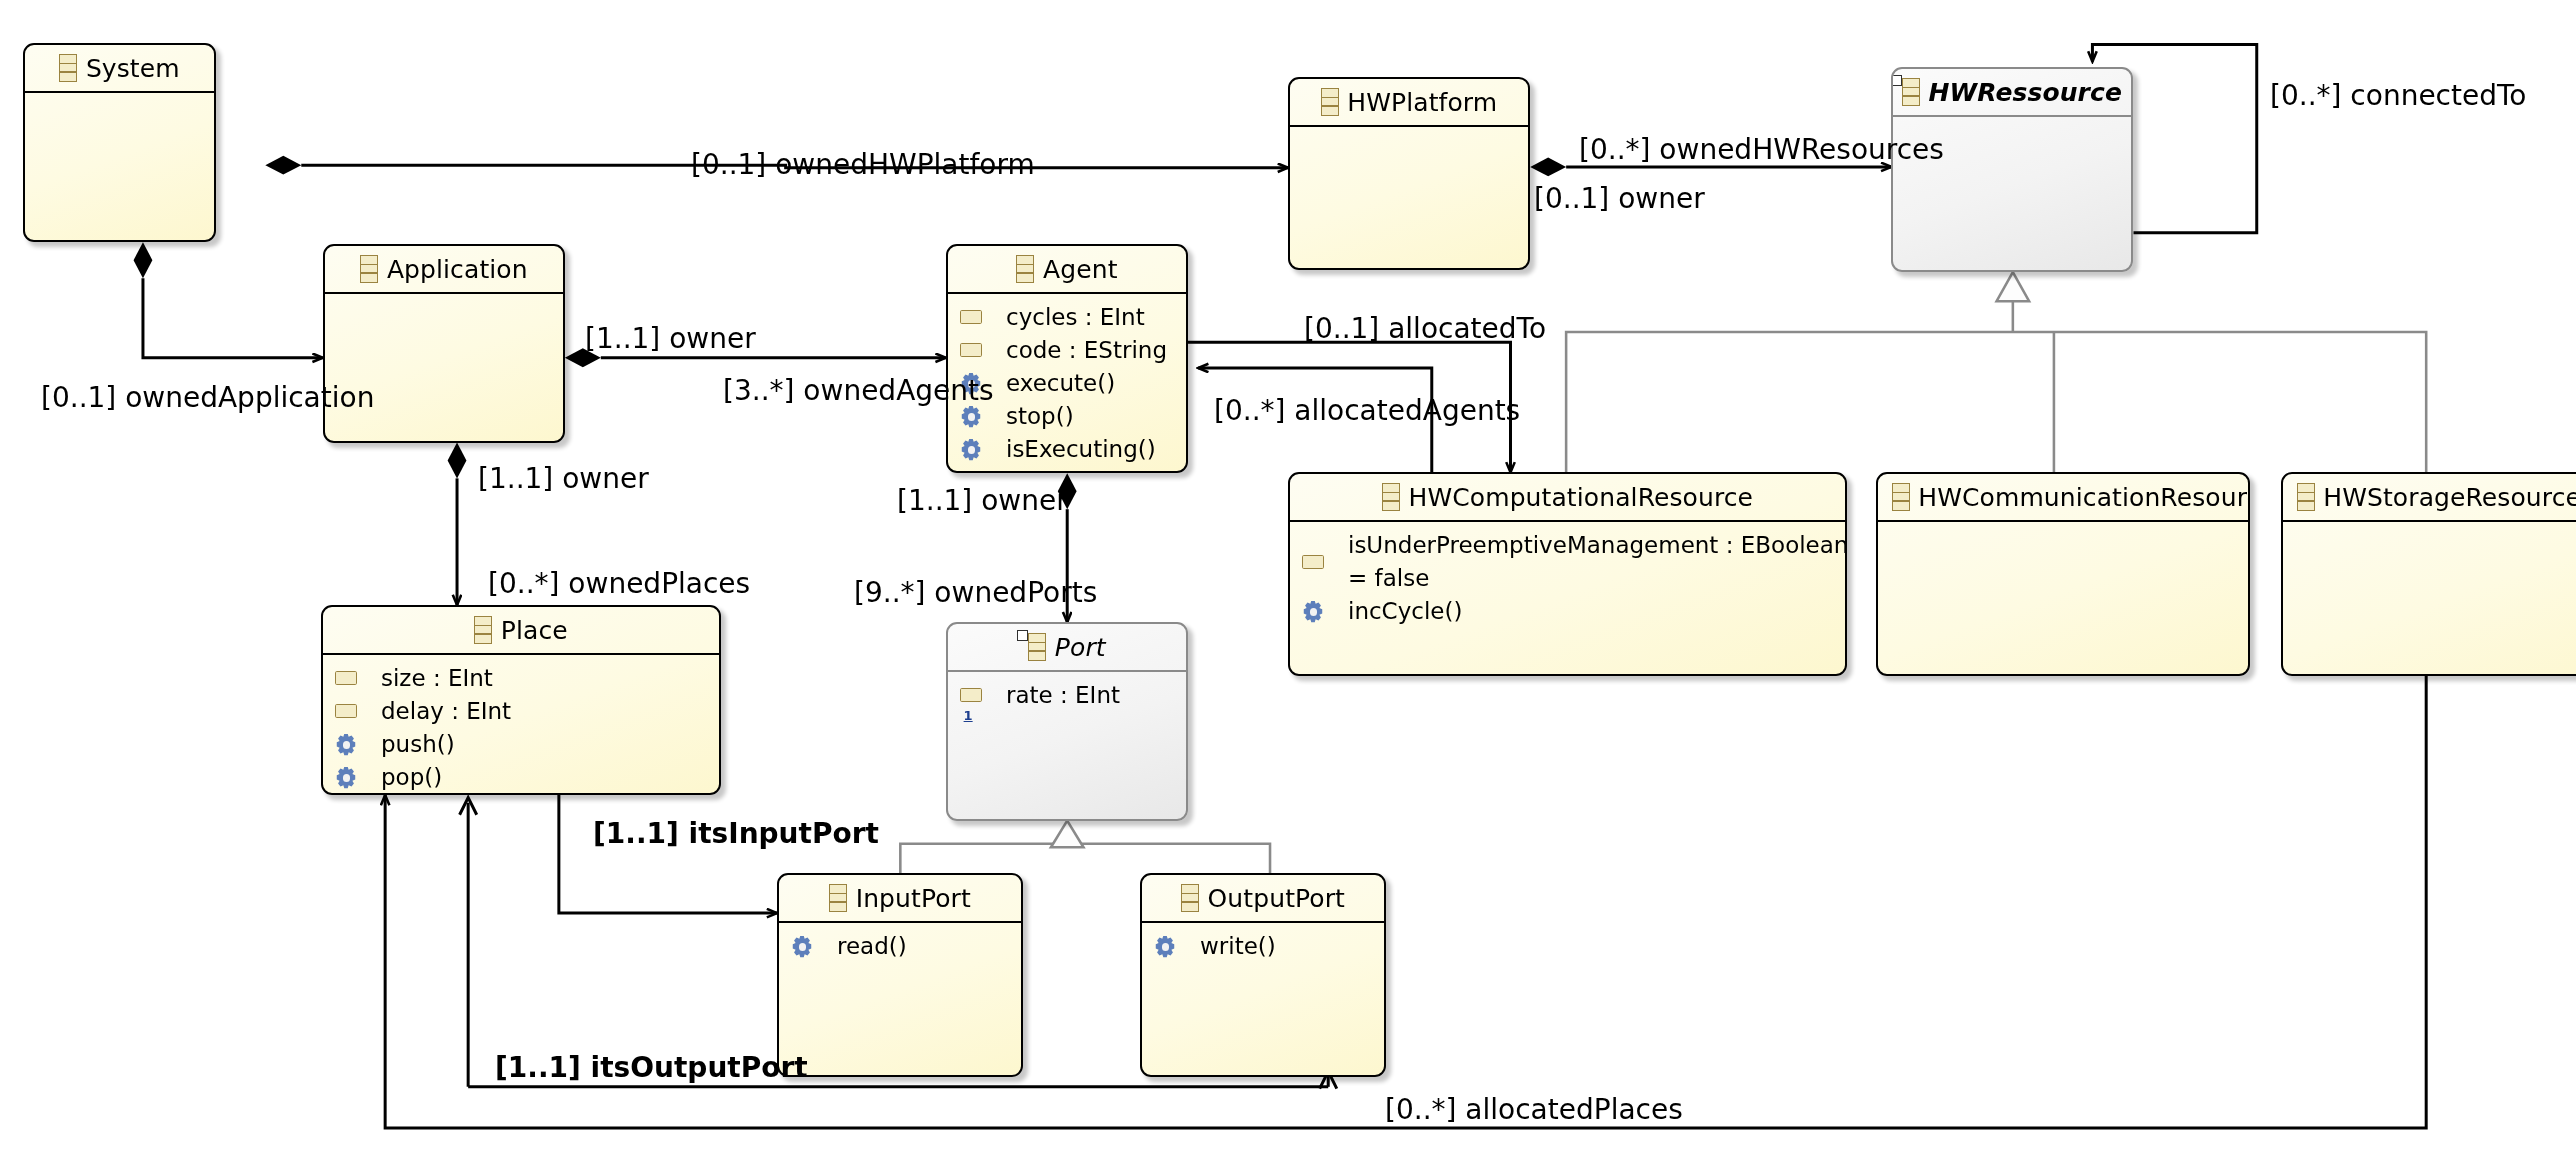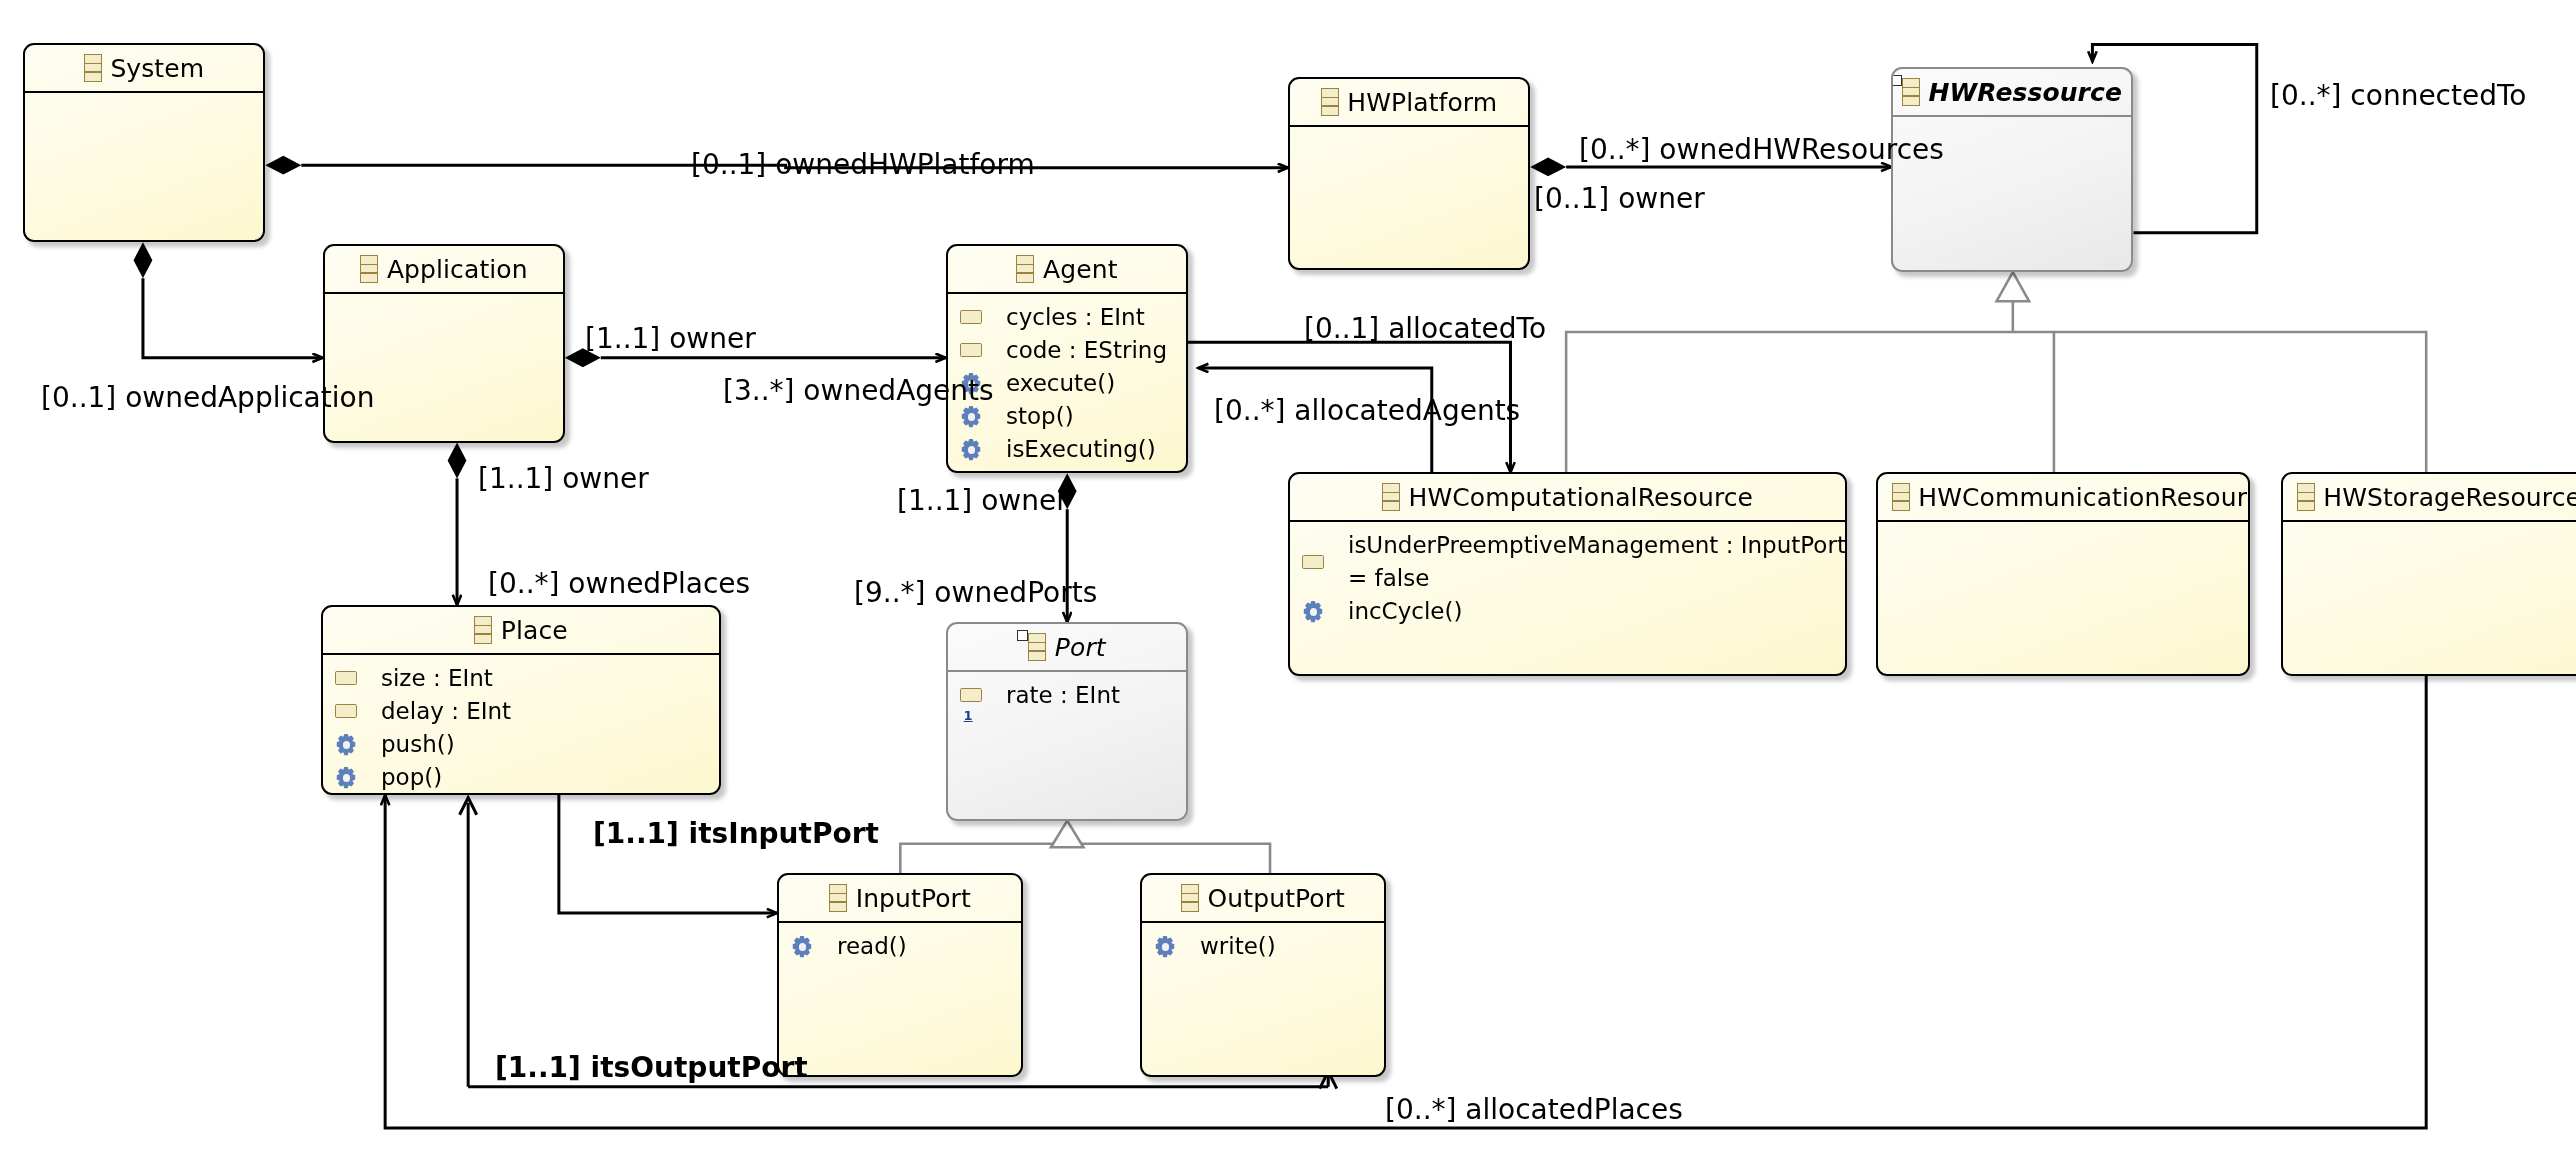--- a/index.html
+++ b/index.html
@@ -133,21 +133,21 @@
       <path d="M1552,1270 L1552,1258" fill="none" stroke="#000" stroke-width="3.5"></path>
       <path d="M537,952 L547,932 L557,952" fill="none" stroke="#000" stroke-width="3.5"></path>
       <path d="M1542,1272 L1552,1252 L1562,1272" fill="none" stroke="#000" stroke-width="3.5"></path>
     </g>
 
     <g>
       <path d="M2835,790 L2835,1318 L450,1318 L450,929" fill="none" stroke="#000" stroke-width="3.5" marker-end="url(#arw)"></path>
     </g>
   </svg>
 
-  <div class="uml" style="left:23px;top:43px;width:242px;height:199px;">
+  <div class="uml" style="left:23px;top:43px;width:193px;height:199px;">
     <div class="hdr">
       <span class="ico-class"></span>
       <span class="title">System</span>
     </div>
     <div class="sep"></div>
     <div class="body"></div>
   </div>
 
   <div class="uml" style="left:323px;top:244px;width:242px;height:199px;">
     <div class="hdr">
@@ -270,21 +270,21 @@
   <div class="uml" style="left:1288px;top:472px;width:559px;height:204px;">
     <div class="hdr">
       <span class="ico-class"></span>
       <span class="title">HWComputationalResource</span>
     </div>
     <div class="sep"></div>
     <div class="body">
       <div class="feat multi">
         <span class="ico-attr" style="margin-top:0;"></span>
         <span class="attrwrap">
-          <span class="ftxt">isUnderPreemptiveManagement : InputPort</span>
+          <span class="ftxt">isUnderPreemptiveManagement : EBoolean</span>
           <span class="ftxt">= false</span>
         </span>
       </div>
       <div class="feat">
         <span class="ico-op">
             <span class="gear"></span>
             <span class="hub"></span>
           </span>
         <span class="ftxt">incCycle()</span>
       </div>

